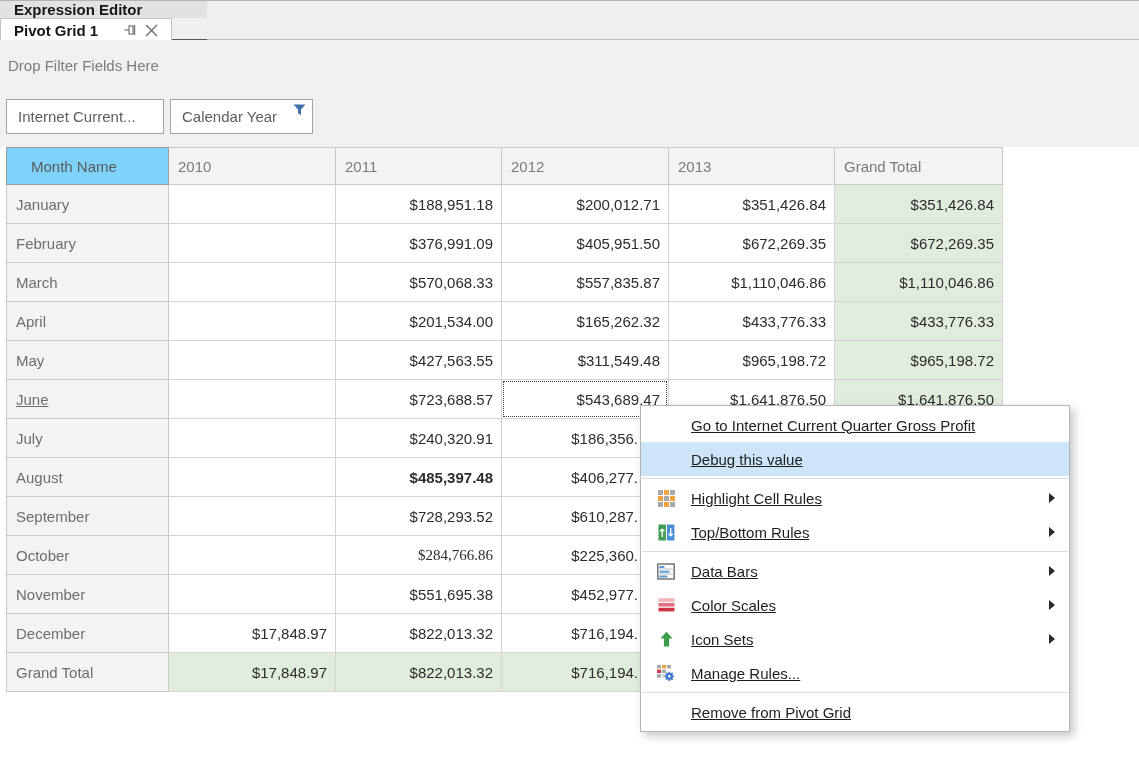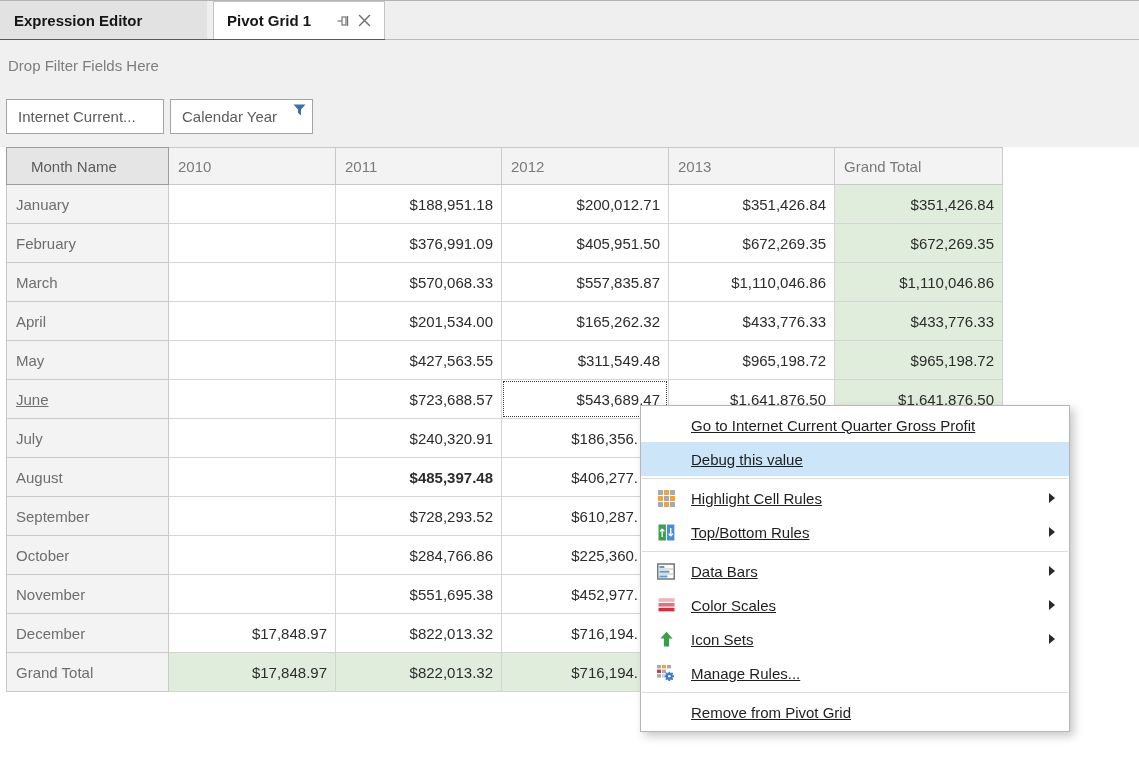--- a/index.html
+++ b/index.html
@@ -9,21 +9,21 @@
     -webkit-font-smoothing:antialiased;
   }
   
   .tab-strip{
     position:absolute;left:0;top:0;width:1139px;height:40px;
     background:#efefef;border-top:1px solid #b3b3b3;border-bottom:1px solid #b9b9b9;
     box-sizing:border-box;
   }
   .tabs-wrap{
     position:absolute;left:0;top:0;height:40px;display:flex;align-items:stretch;
-    border-bottom:2px solid #585858;box-sizing:border-box;
+    border-bottom:2px solid #585858;box-sizing:border-box;flex-direction:column;
   }
   .tab{display:flex;align-items:center;font-weight:bold;font-size:15px;color:#161616;box-sizing:border-box;}
   .tab.inactive{width:207px;background:#e2e2e2;padding-left:14px;}
   .tab-gap{width:6px;background:#efefef;}
   .tab.active{width:172px;background:#ffffff;border:1px solid #c3c3c3;border-bottom:none;padding:0 10px 0 13px;}
   .tab.active .tab-label{flex:1;}
   .tab-icon-btn{display:flex;align-items:center;justify-content:center;width:20px;height:22px;cursor:default;}
   
   .filter-area{
     position:absolute;left:0;top:40px;width:1139px;height:107px;background:#f0f0f0;
@@ -37,21 +37,21 @@
   .field-btn.data-field{left:6px;width:158px;}
   .field-btn.col-field{left:170px;width:143px;padding-right:28px;}
   .funnel{position:absolute;right:6px;top:4px;}
   
   .pivot{position:absolute;left:6px;top:147px;font-size:15px;}
   .p-row{display:flex;}
   .hdr-row{height:38px;}
   .data-row{height:39px;text-align:center;}
   .cell{box-sizing:border-box;display:flex;align-items:center;}
   .row-field-btn{
-    background:#e5e5e5;border:1px solid #9c9c9c;color:#5c5c5c;
+    background:#7dd3fc;border:1px solid #9c9c9c;color:#5c5c5c;
     padding-left:24px;justify-content:flex-start;
   }
   .hdr-cell{
     background:#f3f3f3;border-top:1px solid #c9c9c9;border-right:1px solid #c9c9c9;
     border-bottom:1px solid #c9c9c9;color:#7a7a7a;padding-left:9px;
   }
   .label-cell{
     background:#f3f3f3;border-left:1px solid #c9c9c9;border-right:1px solid #c9c9c9;
     border-bottom:1px solid #c9c9c9;color:#6e6e6e;padding-left:9px;
   }
@@ -196,21 +196,21 @@
       <div class="cell label-cell" style="width: 163px;">September</div>
       <div class="cell val-cell" style="width: 167px;"></div>
       <div class="cell val-cell" style="width: 166px;">$728,293.52</div>
       <div class="cell val-cell clipped" style="width: 167px;">$610,287.</div>
       <div class="cell val-cell" style="width: 166px;"></div>
       <div class="cell val-cell gt" style="width: 168px;"></div>
     </div>
     <div class="p-row data-row">
       <div class="cell label-cell" style="width: 163px;">October</div>
       <div class="cell val-cell" style="width: 167px;"></div>
-      <div class="cell val-cell" style="width: 166px;">$284,766.86</div>
+      <div class="cell val-cell" style="width: 166px; font-family: Liberation Serif, serif;">$284,766.86</div>
       <div class="cell val-cell clipped" style="width: 167px;">$225,360.</div>
       <div class="cell val-cell" style="width: 166px;"></div>
       <div class="cell val-cell gt" style="width: 168px;"></div>
     </div>
     <div class="p-row data-row">
       <div class="cell label-cell" style="width: 163px;">November</div>
       <div class="cell val-cell" style="width: 167px;"></div>
       <div class="cell val-cell" style="width: 166px;">$551,695.38</div>
       <div class="cell val-cell clipped" style="width: 167px;">$452,977.</div>
       <div class="cell val-cell" style="width: 166px;"></div>

